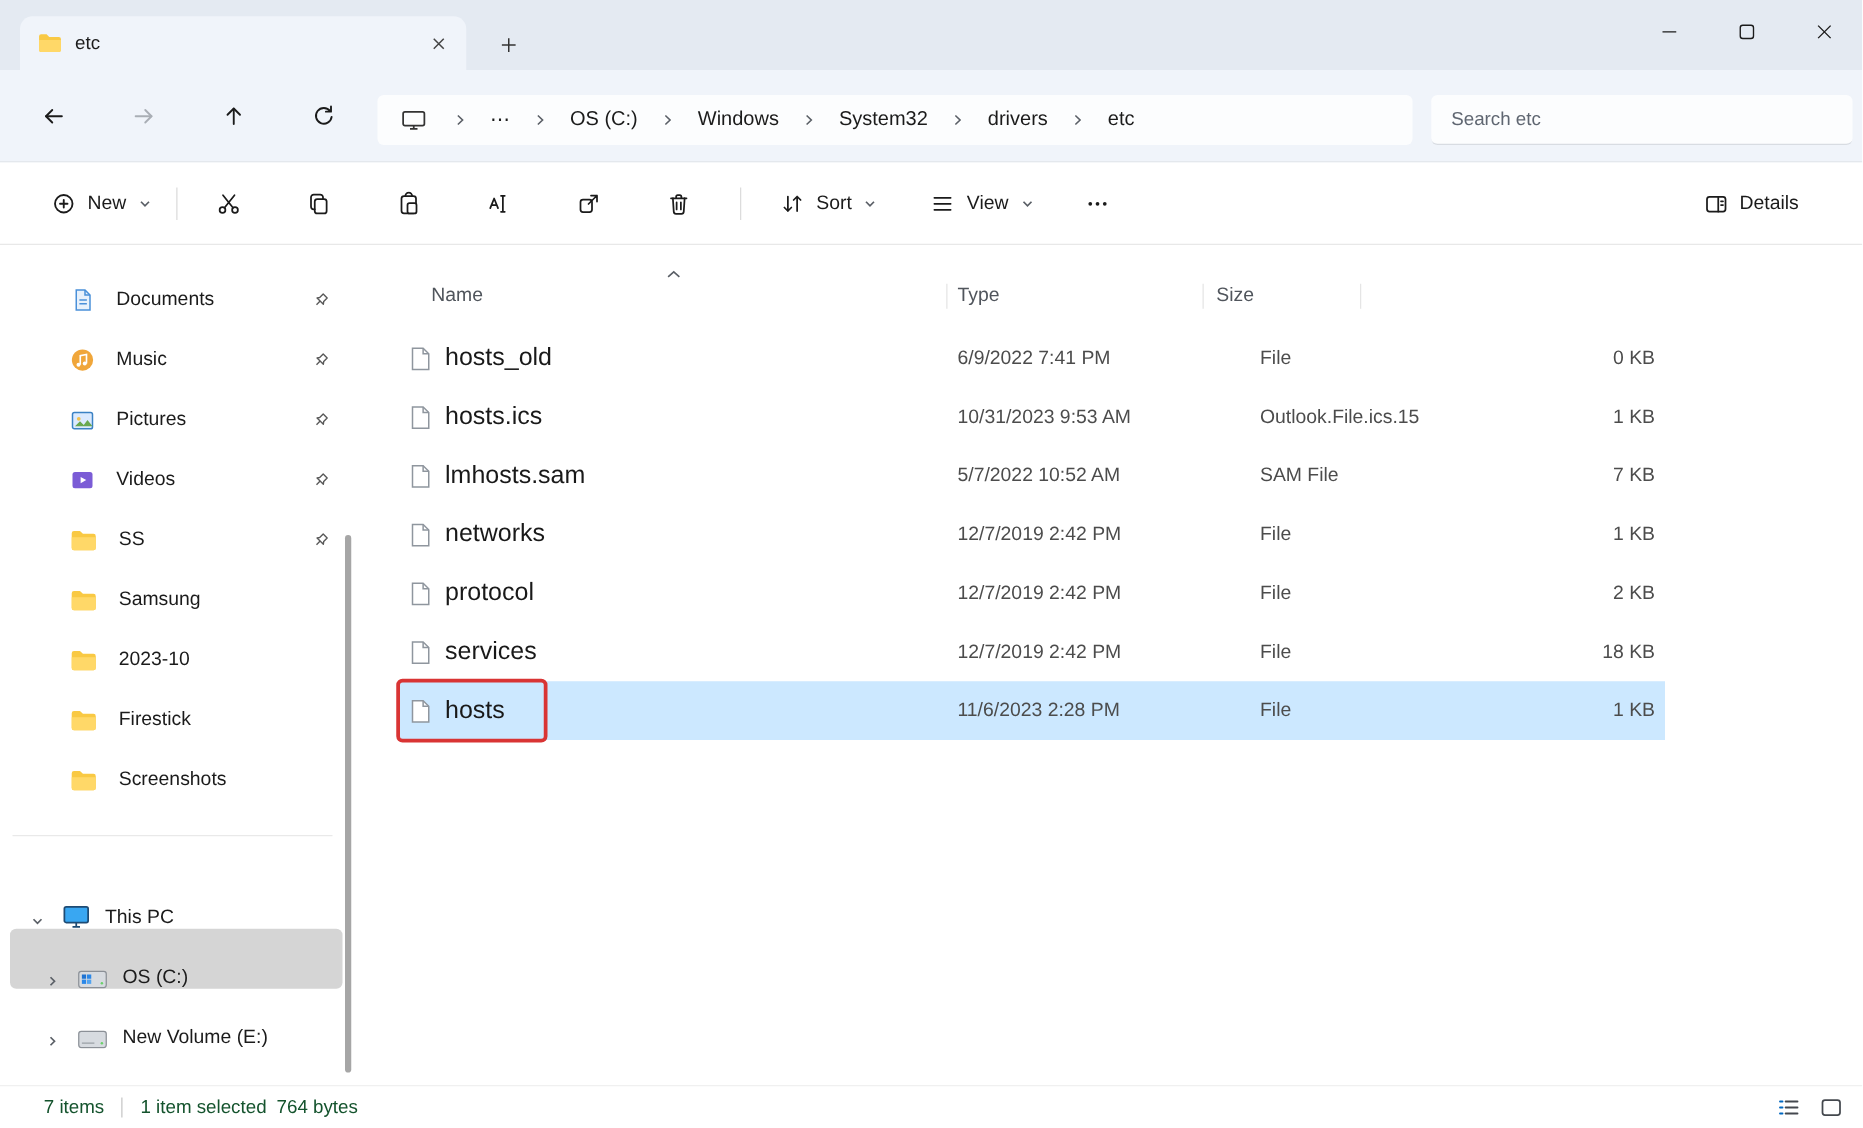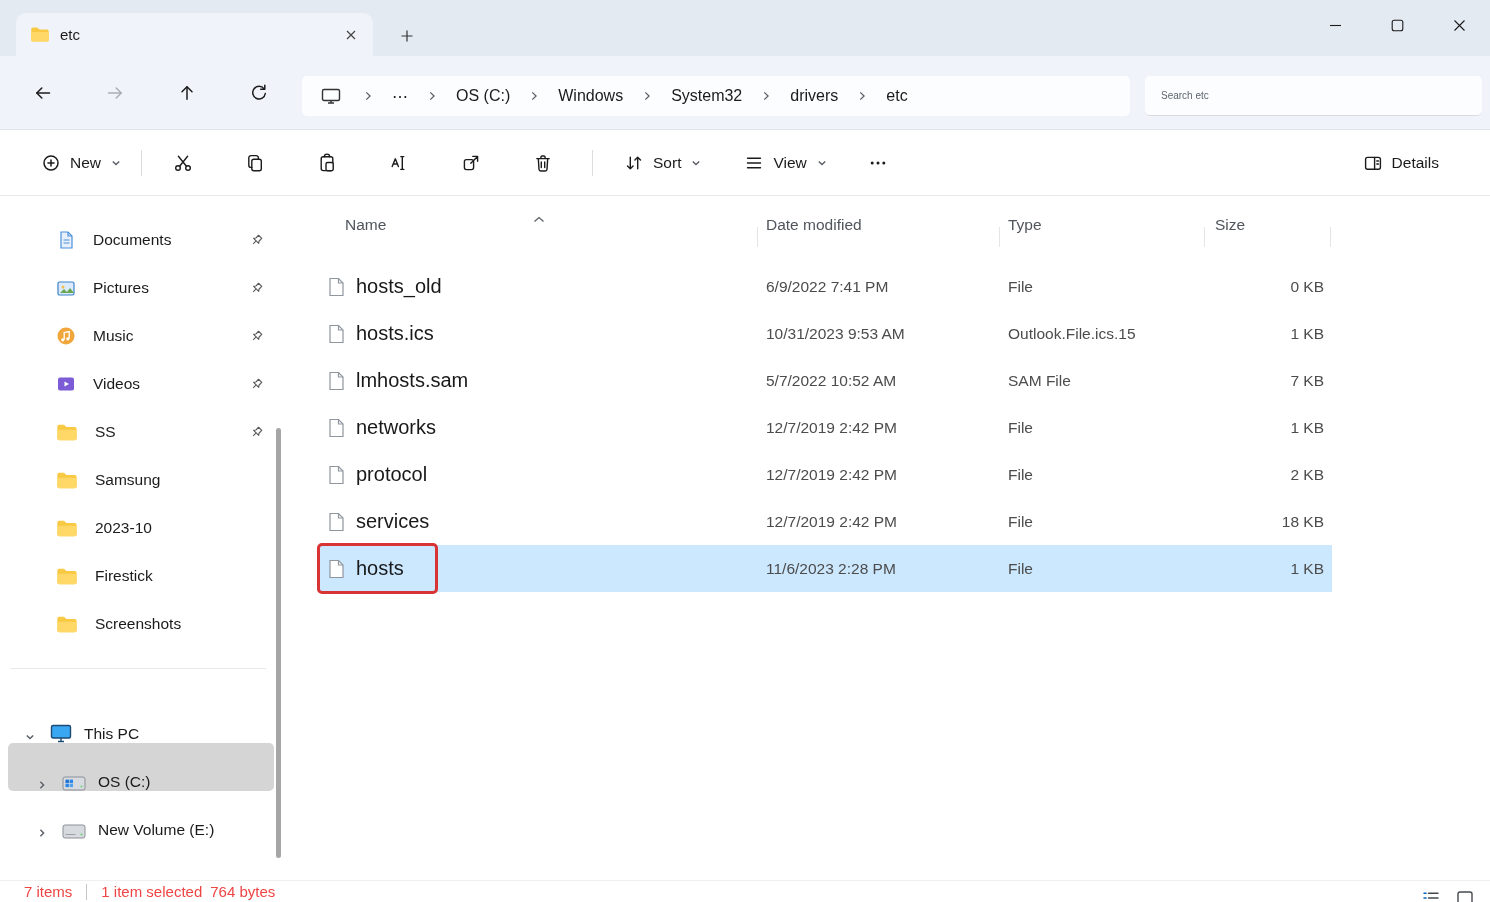--- a/index.html
+++ b/index.html
@@ -19,21 +19,21 @@
 
   
   .navbar{position:absolute;left:0;top:56px;width:100%;height:74px;background:#f0f4fa;border-bottom:1px solid #e0e3e9;box-sizing:border-box}
   .nav-btn{position:absolute;top:19px;width:36px;height:36px;border:none;background:transparent;border-radius:5px;display:flex;align-items:center;justify-content:center;color:#1b1b1b}
   .nav-btn.disabled{color:#a9aeb5}
   .breadcrumb{position:absolute;left:302px;top:20px;width:828px;height:40px;background:#fcfdfe;border-radius:5px;display:flex;align-items:center;padding:0 4px;box-sizing:border-box}
   .crumb{border:none;background:transparent;height:32px;border-radius:4px;display:flex;align-items:center;padding:0 12px;font-size:16px;color:#1b1b1b}
   .crumb.icon-crumb{padding:0 15px}
   .bc-chev{width:24px;height:32px;display:flex;align-items:center;justify-content:center;color:#5a5f66;background:transparent;border:none}
   .search{position:absolute;left:1145px;top:20px;width:337px;height:40px;background:#fcfdfe;border-radius:5px;border-bottom:1px solid #d8dce2;box-sizing:border-box}
-  .search input{width:100%;height:100%;border:none;background:transparent;outline:none;padding:0 16px;font-size:10px;font-family:inherit;color:#1b1b1b;box-sizing:border-box}
+  .search input{width:100%;height:100%;border:none;background:transparent;outline:none;padding:0 16px;font-size:15px;font-family:inherit;color:#1b1b1b;box-sizing:border-box}
   .search input::placeholder{color:#5f6671}
 
   
   .toolbar{position:absolute;left:0;top:130px;width:100%;height:66px;background:#fff;border-bottom:1px solid #e8e8e8;display:flex;align-items:center;padding-left:28px;box-sizing:border-box}
   .tb-btn{display:flex;align-items:center;gap:9px;height:40px;padding:0 13px;border:none;background:transparent;border-radius:5px;font-size:15.5px;color:#1b1b1b}
   .tb-icon-btn{width:46px;height:40px;display:flex;align-items:center;justify-content:center;border:none;background:transparent;border-radius:5px;color:#1b1b1b;margin-right:26px}
   .tb-sep{width:1px;height:26px;background:#dcdcdc;margin:0 18px 0 6px}
   .tb-sep2{width:1px;height:26px;background:#dcdcdc;margin:0 18px 0 0}
   .chev{color:#5a5f66;display:flex}
   .details-btn{margin-left:auto;margin-right:38px}
@@ -47,38 +47,38 @@
   .tree-item{height:48px;margin:0 18px 0 8px;border-radius:5px;display:flex;align-items:flex-end;gap:12px;font-size:15.5px;box-sizing:border-box}
   .tree-item .tw{width:16px;display:flex;justify-content:center;color:#5a5f66}
   .lvl1{padding-left:14px}
   .lvl2{padding-left:26px}
   .tree-item.selected{background:#d5d5d5}
   .scroll-thumb{position:absolute;left:276px;top:428px;width:5px;height:430px;border-radius:3px;background:#a6a6a6}
 
   
   .main{position:absolute;left:292px;top:216px;width:1198px;height:652px}
   .list-header{position:relative;display:flex;height:42px;align-items:center;margin-left:28px;color:#50555c;font-size:15.5px}
-  .hcell{position:relative;height:100%;display:flex;align-items:flex-start;box-sizing:border-box}
+  .hcell{position:relative;height:100%;display:flex;align-items:center;box-sizing:border-box}
   .hcell:after{content:"";position:absolute;right:0;top:11px;height:20px;width:1px;background:#e5e5e5}
   .h-name{width:438px;padding-left:25px}
   .h-date{width:242px;padding-left:8px}
   .h-type{width:205px;padding-left:8px}
   .h-size{width:126px;padding-left:10px}
   .sort-caret{position:absolute;left:213px;top:0}
   .rows{margin-top:5px}
   .row{display:flex;align-items:center;height:47px;margin-left:28px;width:1012px;font-size:15.5px;color:#4c4c4c}
   .row.selected{background:#cce8ff}
   .c-name{width:438px;display:flex;align-items:center;gap:11px;padding-left:8px;box-sizing:border-box;color:#191919;font-size:20px}
   .c-date{width:242px;padding-left:8px;box-sizing:border-box}
   .c-type{width:205px;padding-left:8px;box-sizing:border-box}
   .c-size{width:126px;padding-right:7px;box-sizing:border-box;text-align:right}
   .annotation{position:absolute;left:317px;top:543px;width:121px;height:51px;border:3px solid #d93434;border-radius:5px;box-sizing:border-box;pointer-events:none;z-index:5}
 
   
-  .statusbar{position:absolute;left:0;bottom:0;width:100%;height:22px;background:#fff;border-top:1px solid #f0f0f0;display:flex;align-items:center;padding-left:24px;box-sizing:border-box;font-size:15px;color:#ef4444}
+  .statusbar{position:absolute;left:0;bottom:0;width:100%;height:34px;background:#fff;border-top:1px solid #f0f0f0;display:flex;align-items:center;padding-left:35px;box-sizing:border-box;font-size:15px;color:#14532d}
   .sb-div{width:1px;height:16px;background:#c6c6c6;margin:0 14px}
   .sb-size{margin-left:8px}
   .sb-right{position:absolute;right:10px;top:3px;display:flex;gap:4px}
   .sb-btn{width:30px;height:28px;border:none;background:transparent;border-radius:4px;display:flex;align-items:center;justify-content:center}
 </style>
 </head>
 <body>
 
 <div class="window">
 
@@ -334,59 +334,59 @@
               <path d="M5.6 2.5h4.8v4.2l1.4 1.8H4.2l1.4-1.8z"></path>
               <path d="M8 8.5V13"></path>
             </g>
           </svg>
         </span>
     </div>
 
     <div class="side-item">
       <span>
           <svg width="20" height="20" viewBox="0 0 20 20">
+            <circle cx="10" cy="10" r="8.5" fill="#f0a63a"></circle>
+            <path d="M8.2 13.8V6.6l5-1v7.2" stroke="#fff" stroke-width="1.3" fill="none"></path>
+            <circle cx="6.8" cy="13.8" r="1.6" fill="#fff"></circle>
+            <circle cx="11.8" cy="12.8" r="1.6" fill="#fff"></circle>
+          </svg>
+        </span>
+      <span>Music</span>
+      <span class="pin">
+          <svg width="15" height="15" viewBox="0 0 16 16" fill="none" stroke="#5a5a5a" stroke-width="1.2" stroke-linejoin="round">
+            <g transform="rotate(45 8 8)">
+              <path d="M5.6 2.5h4.8v4.2l1.4 1.8H4.2l1.4-1.8z"></path>
+              <path d="M8 8.5V13"></path>
+            </g>
+          </svg>
+        </span>
+    </div>
+
+    <div class="side-item">
+      <span>
+          <svg width="20" height="20" viewBox="0 0 20 20">
             <rect x="2" y="4" width="16" height="13" rx="1.5" fill="#dbeafe" stroke="#3b82c4" stroke-width="1.2"></rect>
             <circle cx="7" cy="9" r="1.5" fill="#f3c14b"></circle>
             <path d="M4 15l4-4 3 3 3-4 4 5z" fill="#69a84f"></path>
           </svg>
         </span>
       <span>Pictures</span>
       <span class="pin">
           <svg width="15" height="15" viewBox="0 0 16 16" fill="none" stroke="#5a5a5a" stroke-width="1.2" stroke-linejoin="round">
             <g transform="rotate(45 8 8)">
               <path d="M5.6 2.5h4.8v4.2l1.4 1.8H4.2l1.4-1.8z"></path>
               <path d="M8 8.5V13"></path>
             </g>
           </svg>
         </span>
     </div>
 
     <div class="side-item">
       <span>
           <svg width="20" height="20" viewBox="0 0 20 20">
-            <circle cx="10" cy="10" r="8.5" fill="#f0a63a"></circle>
-            <path d="M8.2 13.8V6.6l5-1v7.2" stroke="#fff" stroke-width="1.3" fill="none"></path>
-            <circle cx="6.8" cy="13.8" r="1.6" fill="#fff"></circle>
-            <circle cx="11.8" cy="12.8" r="1.6" fill="#fff"></circle>
-          </svg>
-        </span>
-      <span>Music</span>
-      <span class="pin">
-          <svg width="15" height="15" viewBox="0 0 16 16" fill="none" stroke="#5a5a5a" stroke-width="1.2" stroke-linejoin="round">
-            <g transform="rotate(45 8 8)">
-              <path d="M5.6 2.5h4.8v4.2l1.4 1.8H4.2l1.4-1.8z"></path>
-              <path d="M8 8.5V13"></path>
-            </g>
-          </svg>
-        </span>
-    </div>
-
-    <div class="side-item">
-      <span>
-          <svg width="20" height="20" viewBox="0 0 20 20">
             <rect x="2" y="3.5" width="16" height="13" rx="2" fill="#7b5cd6"></rect>
             <path d="M8.5 7.5l4.5 2.5-4.5 2.5z" fill="#fff"></path>
           </svg>
         </span>
       <span>Videos</span>
       <span class="pin">
           <svg width="15" height="15" viewBox="0 0 16 16" fill="none" stroke="#5a5a5a" stroke-width="1.2" stroke-linejoin="round">
             <g transform="rotate(45 8 8)">
               <path d="M5.6 2.5h4.8v4.2l1.4 1.8H4.2l1.4-1.8z"></path>
               <path d="M8 8.5V13"></path>
@@ -510,23 +510,20 @@
 
   <div class="main">
     <div class="list-header">
       <span class="sort-caret">
           <svg width="12" height="7" viewBox="0 0 12 7" fill="none" stroke="#5a5f66" stroke-width="1.3">
             <path d="M1.5 5.5 6 1.5l4.5 4"></path>
           </svg>
         </span>
       <div class="hcell h-name">
           <span>Name</span>
-        </div>
-      <div class="hcell h-date">
-          <span>Date modified</span>
         </div>
       <div class="hcell h-type">
           <span>Type</span>
         </div>
       <div class="hcell h-size">
           <span>Size</span>
         </div>
     </div>
 
     <div class="rows">

